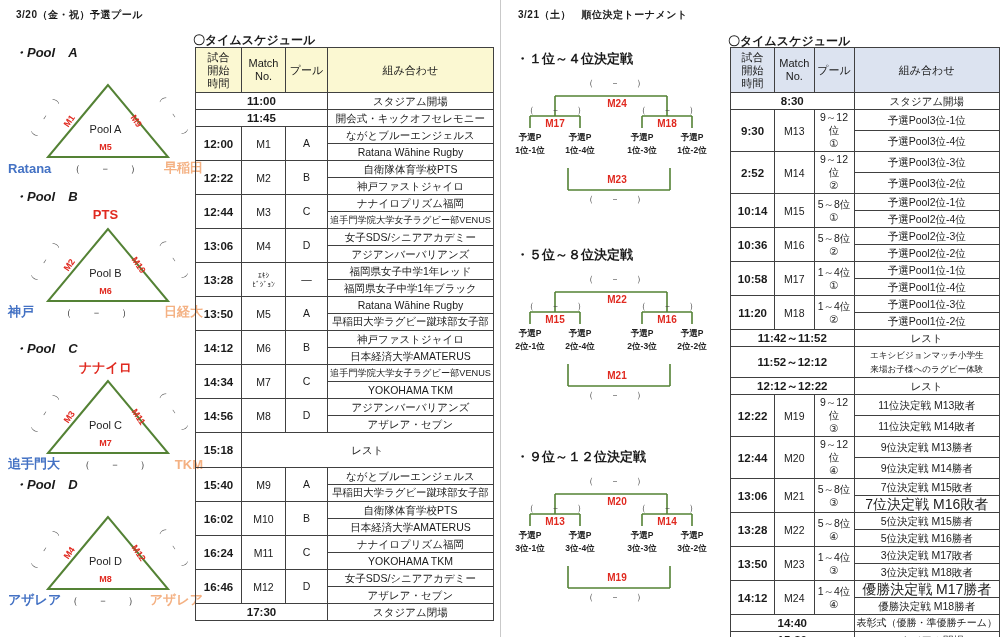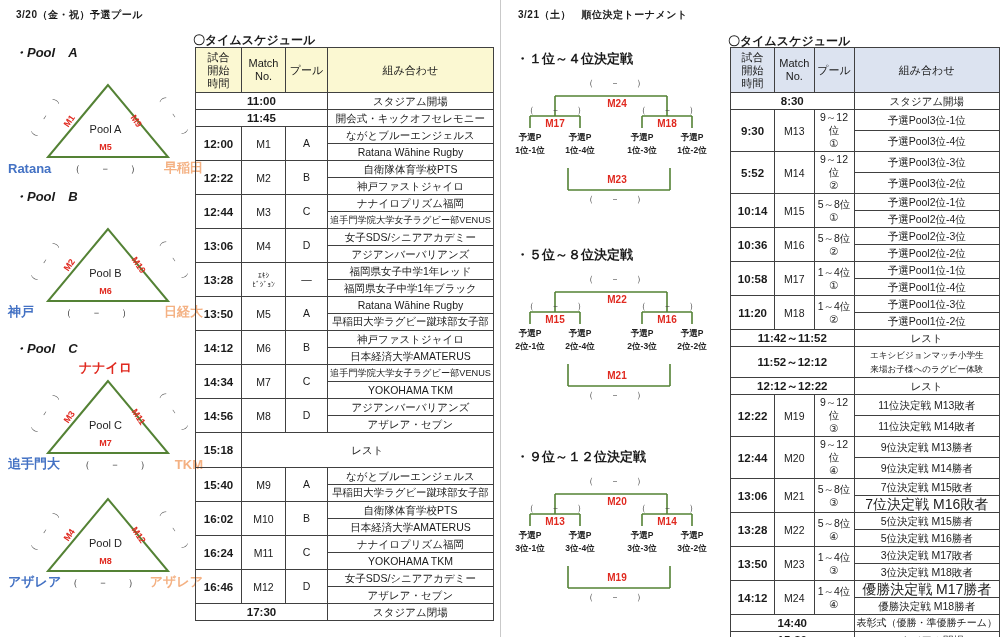--- a/index.html
+++ b/index.html
@@ -85,20 +85,21 @@
        <div class="pd-br">早稲田</div>
      </div>
    </div>
       </div>
     <div class="pool-block" style="top:188px">
         <div class="pool-label">・Pool　B</div>
    <div class="pool-diagram">
      <svg class="pd-lines" width="195" height="128">
             <polygon points="100,22 40,94 160,94"></polygon>
           </svg>
+     <div class="pd-top">PTS</div>
      <div class="pd-paren pL">（　－　）</div>
      <div class="pd-paren pR">（　－　）</div>
      <div class="pd-m mL">M2</div>
      <div class="pd-m mR">M10</div>
      <div class="pd-center">Pool B</div>
      <div class="pd-m mB">M6</div>
      <div class="pd-bottomrow">
        <div class="pd-bl">神戸</div>
        <div class="pd-bph">（　－　）</div>
        <div class="pd-br">日経大</div>
@@ -119,20 +120,21 @@
      <div class="pd-center">Pool C</div>
      <div class="pd-m mB">M7</div>
      <div class="pd-bottomrow">
        <div class="pd-bl">追手門大</div>
        <div class="pd-bph">（　－　）</div>
        <div class="pd-br">TKM</div>
      </div>
    </div>
       </div>
     <div class="pool-block" style="top:476px">
+        <div class="pool-label">・Pool　D</div>
    <div class="pool-diagram">
      <svg class="pd-lines" width="195" height="128">
             <polygon points="100,22 40,94 160,94"></polygon>
           </svg>
      <div class="pd-paren pL">（　－　）</div>
      <div class="pd-paren pR">（　－　）</div>
      <div class="pd-m mL">M4</div>
      <div class="pd-m mR">M12</div>
      <div class="pd-center">Pool D</div>
      <div class="pd-m mB">M8</div>
@@ -402,21 +404,21 @@
               <td rowspan="2" class="time">9:30</td>
               <td rowspan="2" class="m">M13</td>
               <td rowspan="2" class="pool">9～12位
 ①</td>
               <td class="combo" style="font-size:10.5px;white-space:nowrap">予選Pool3位-1位</td>
             </tr>
             <tr>
               <td class="combo" style="font-size:10.5px;white-space:nowrap">予選Pool3位-4位</td>
             </tr>
             <tr>
-              <td rowspan="2" class="time">5:52</td>
+              <td rowspan="2" class="time">2:52</td>
               <td rowspan="2" class="m">M14</td>
               <td rowspan="2" class="pool">9～12位
 ②</td>
               <td class="combo" style="font-size:10.5px;white-space:nowrap">予選Pool3位-3位</td>
             </tr>
             <tr>
               <td class="combo" style="font-size:10.5px;white-space:nowrap">予選Pool3位-2位</td>
             </tr>
             <tr>
               <td rowspan="2" class="time">10:14</td>

